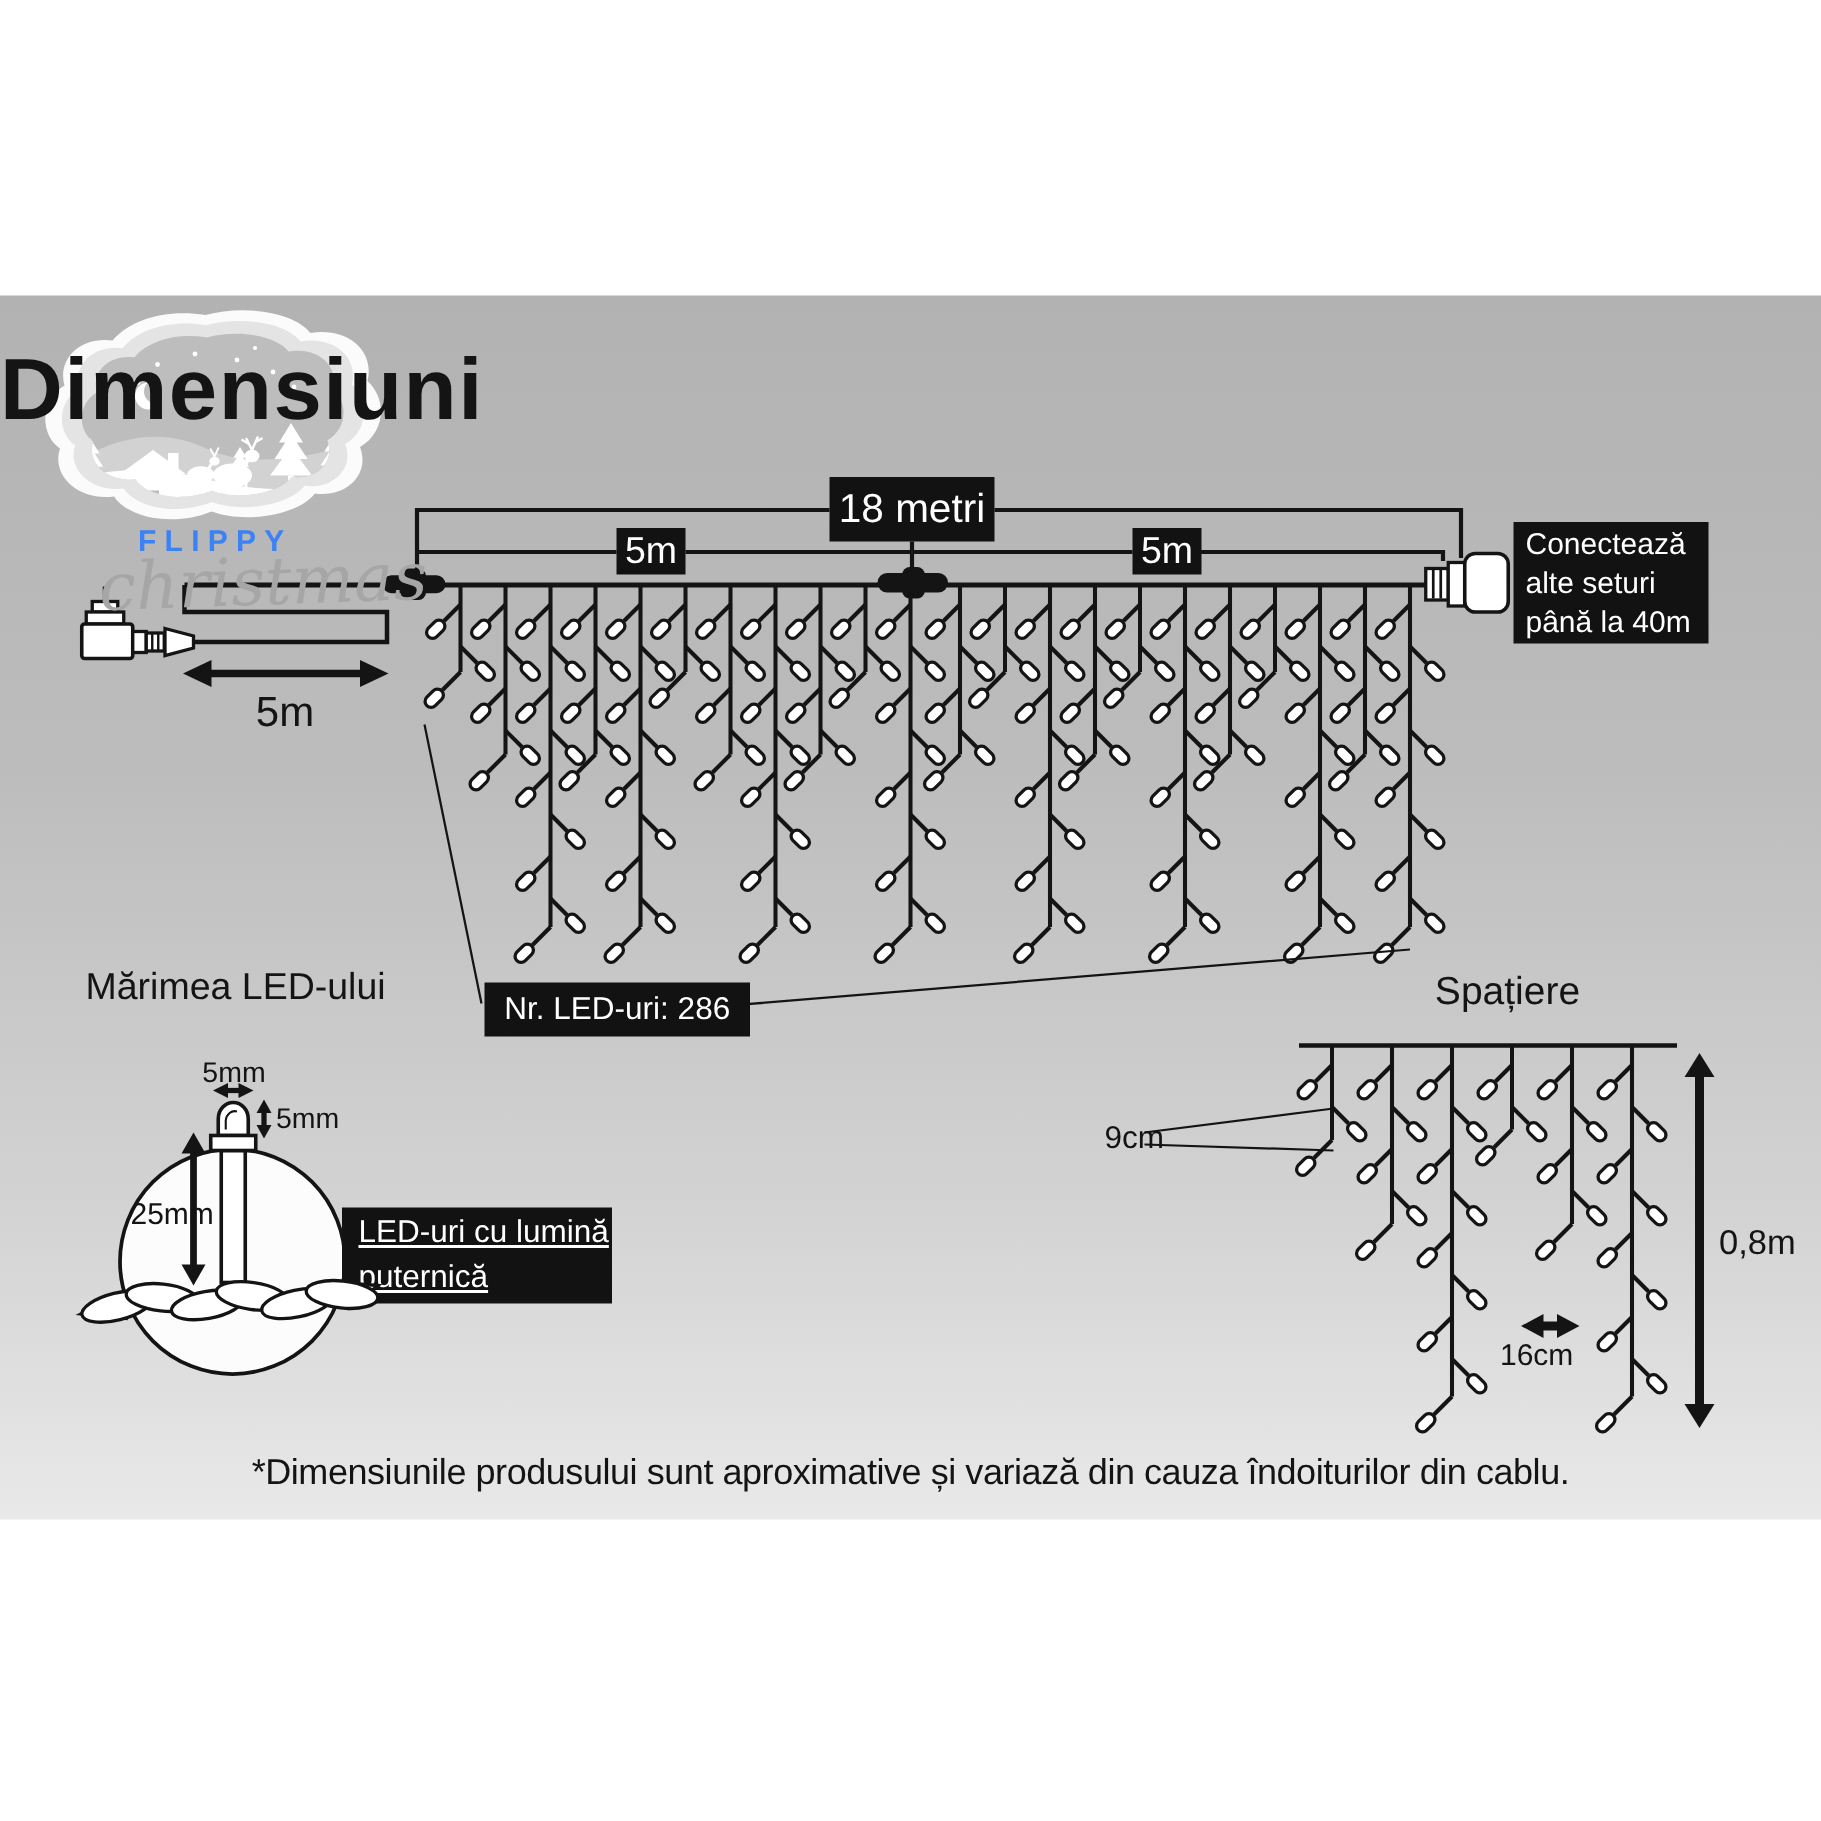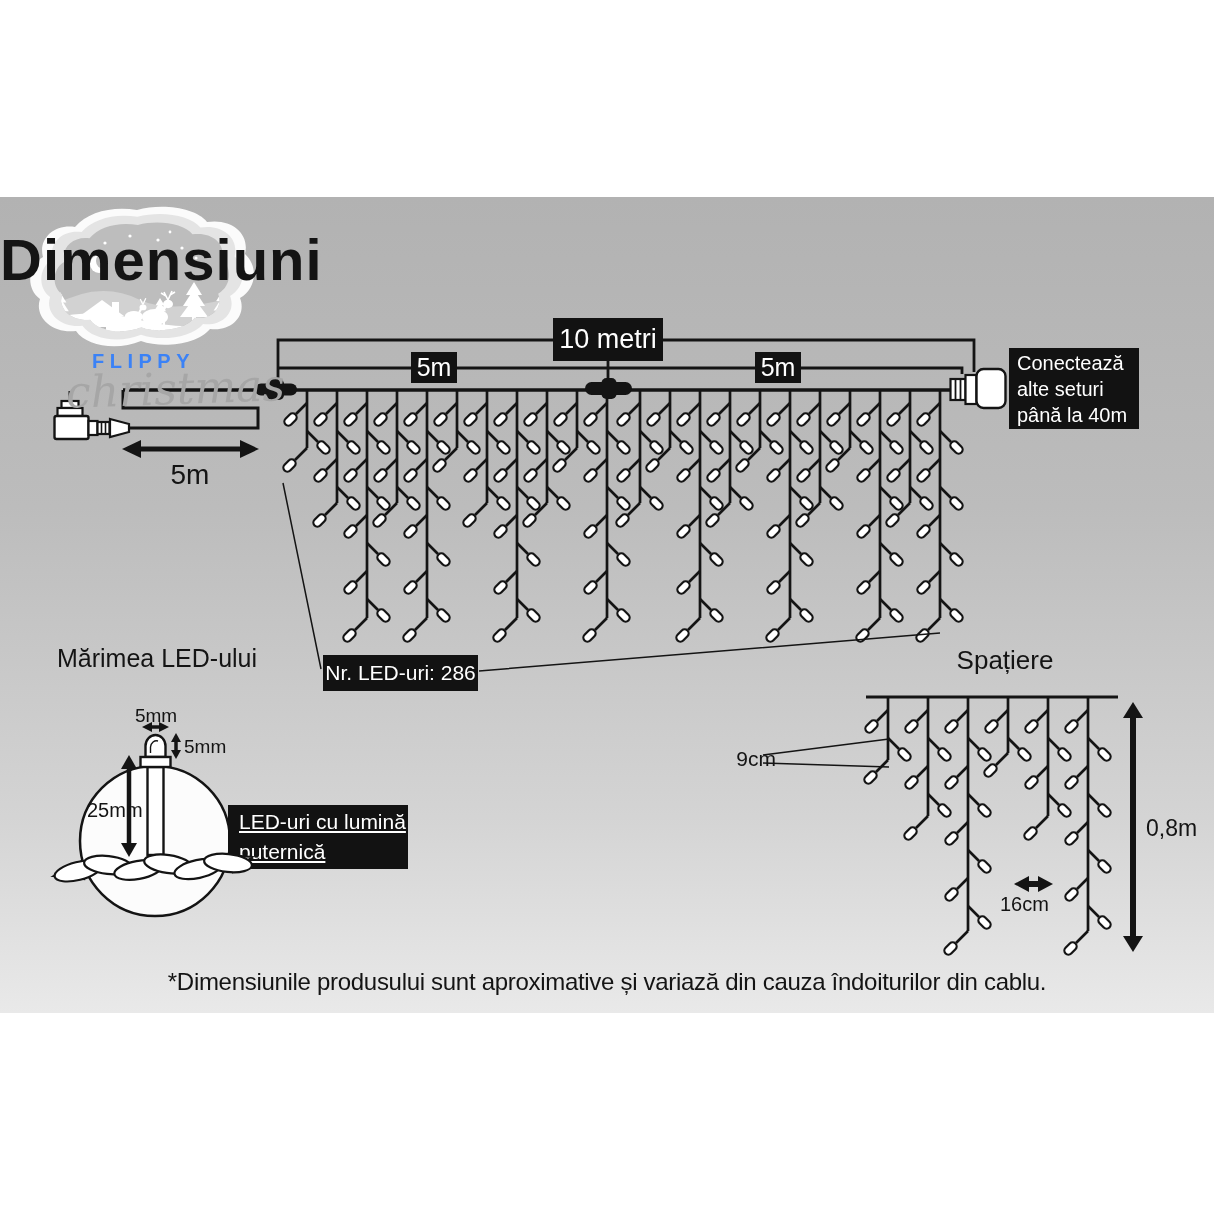--- a/index.html
+++ b/index.html
@@ -528,27 +528,27 @@
       <polygon points="1014,884 1029,876 1029,892"></polygon>
         <polygon points="1053,884 1038,876 1038,892"></polygon>
     </g>
   </svg>
 
   <div class="t title">Dimensiuni</div>
 
   <div class="t brand">FLIPPY</div>
   <div class="t brandscript">christmas</div>
 
-  <div class="bb" style="left:553px;top:318px;width:110px;height:43px;font-size:27px;">10 metri</div>
+  <div class="bb" style="left:553px;top:318px;width:110px;height:43px;font-size:27px;">18 metri</div>
   <div class="bb" style="left:411px;top:352px;width:46px;height:31px;font-size:25px;">5m</div>
   <div class="bb" style="left:755px;top:352px;width:46px;height:31px;font-size:25px;">5m</div>
   <div class="bb left" style="left:1009px;top:348px;width:122px;height:81px;font-size:20px;line-height:26px;padding-left:8px;">Conectează
 alte seturi
 până la 40m</div>
-  <div class="bb" style="left:323px;top:655px;width:155px;height:36px;font-size:21px;">Nr. LED-uri: 286</div>
+  <div class="bb" style="left:323px;top:655px;width:177px;height:36px;font-size:21px;">Nr. LED-uri: 286</div>
   <div class="bb left" style="left:228px;top:805px;width:169px;height:64px;font-size:21px;line-height:30px;padding-left:11px;text-decoration:underline;">LED-uri cu lumină
 puternică</div>
 
   <div class="t" style="left:160px;top:459px;width:60px;text-align:center;font-size:28px;">5m</div>
 
   <div class="t" style="left:57px;top:644px;font-size:25px;">Mărimea LED-ului</div>
   <div class="t" style="left:130px;top:705px;width:52px;text-align:center;font-size:19px;">5mm</div>
   <div class="t" style="left:184px;top:736px;font-size:19px;">5mm</div>
   <div class="t" style="left:87px;top:799px;font-size:20px;">25mm</div>
 

